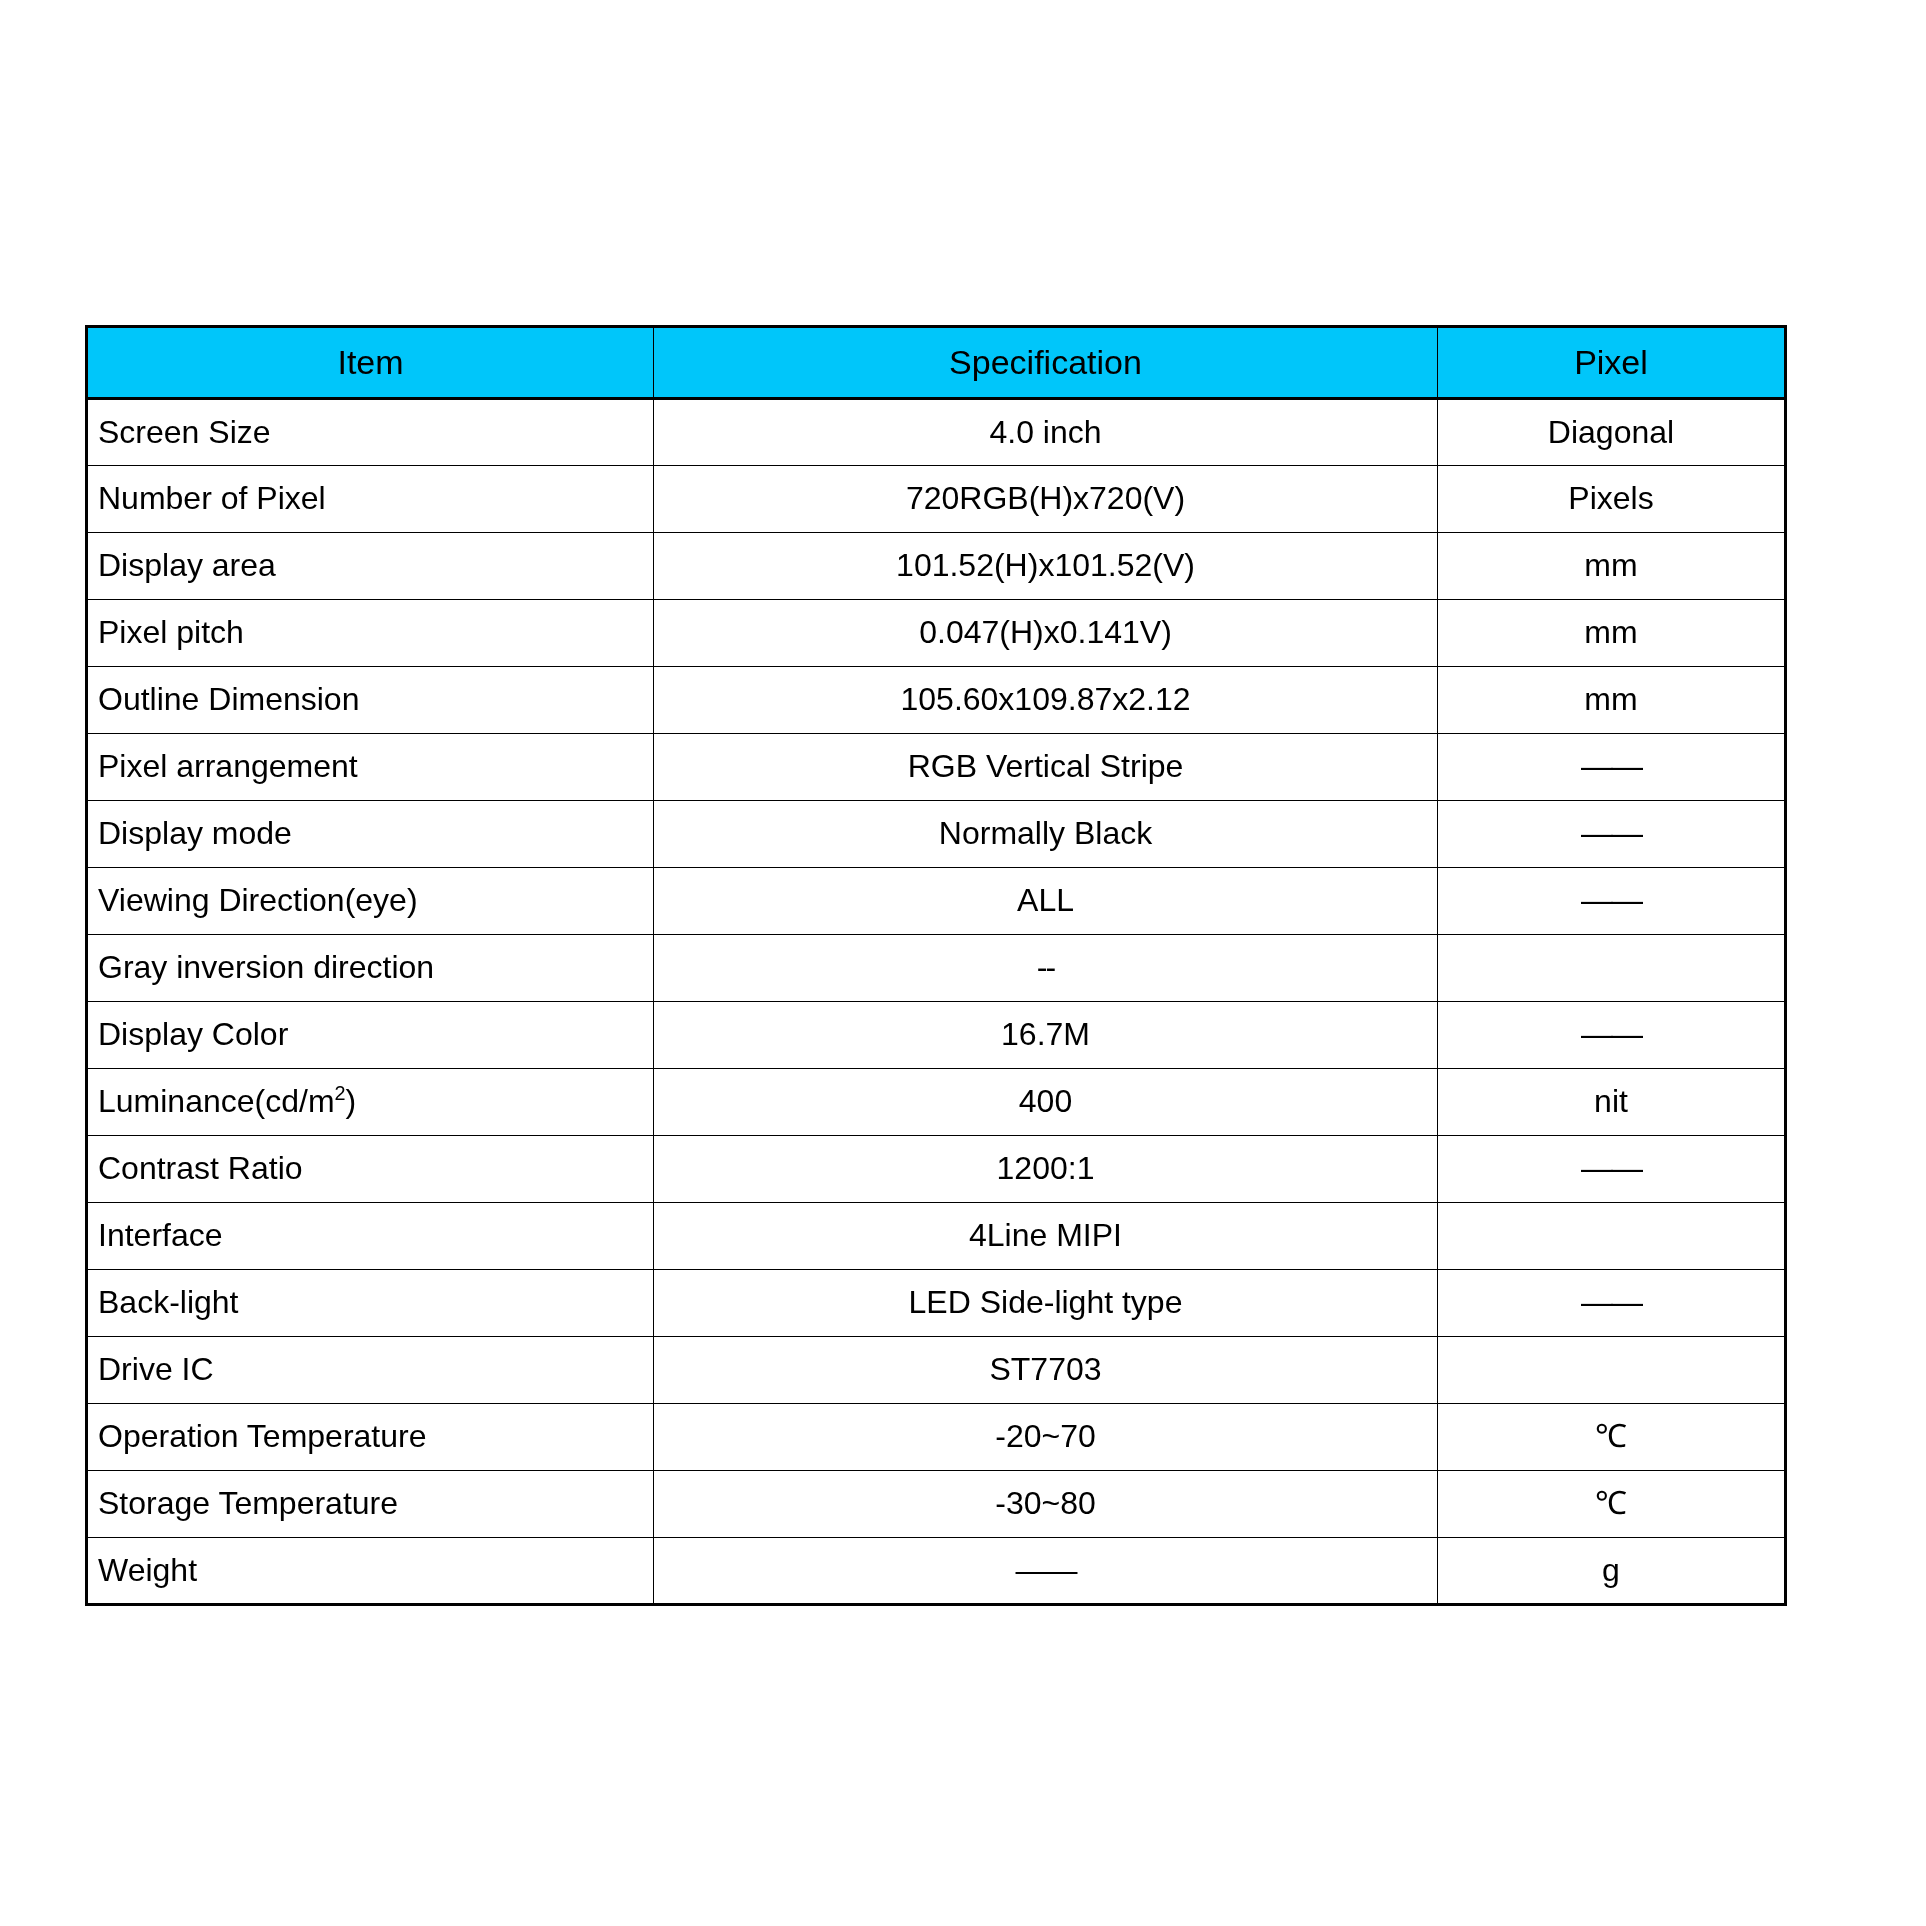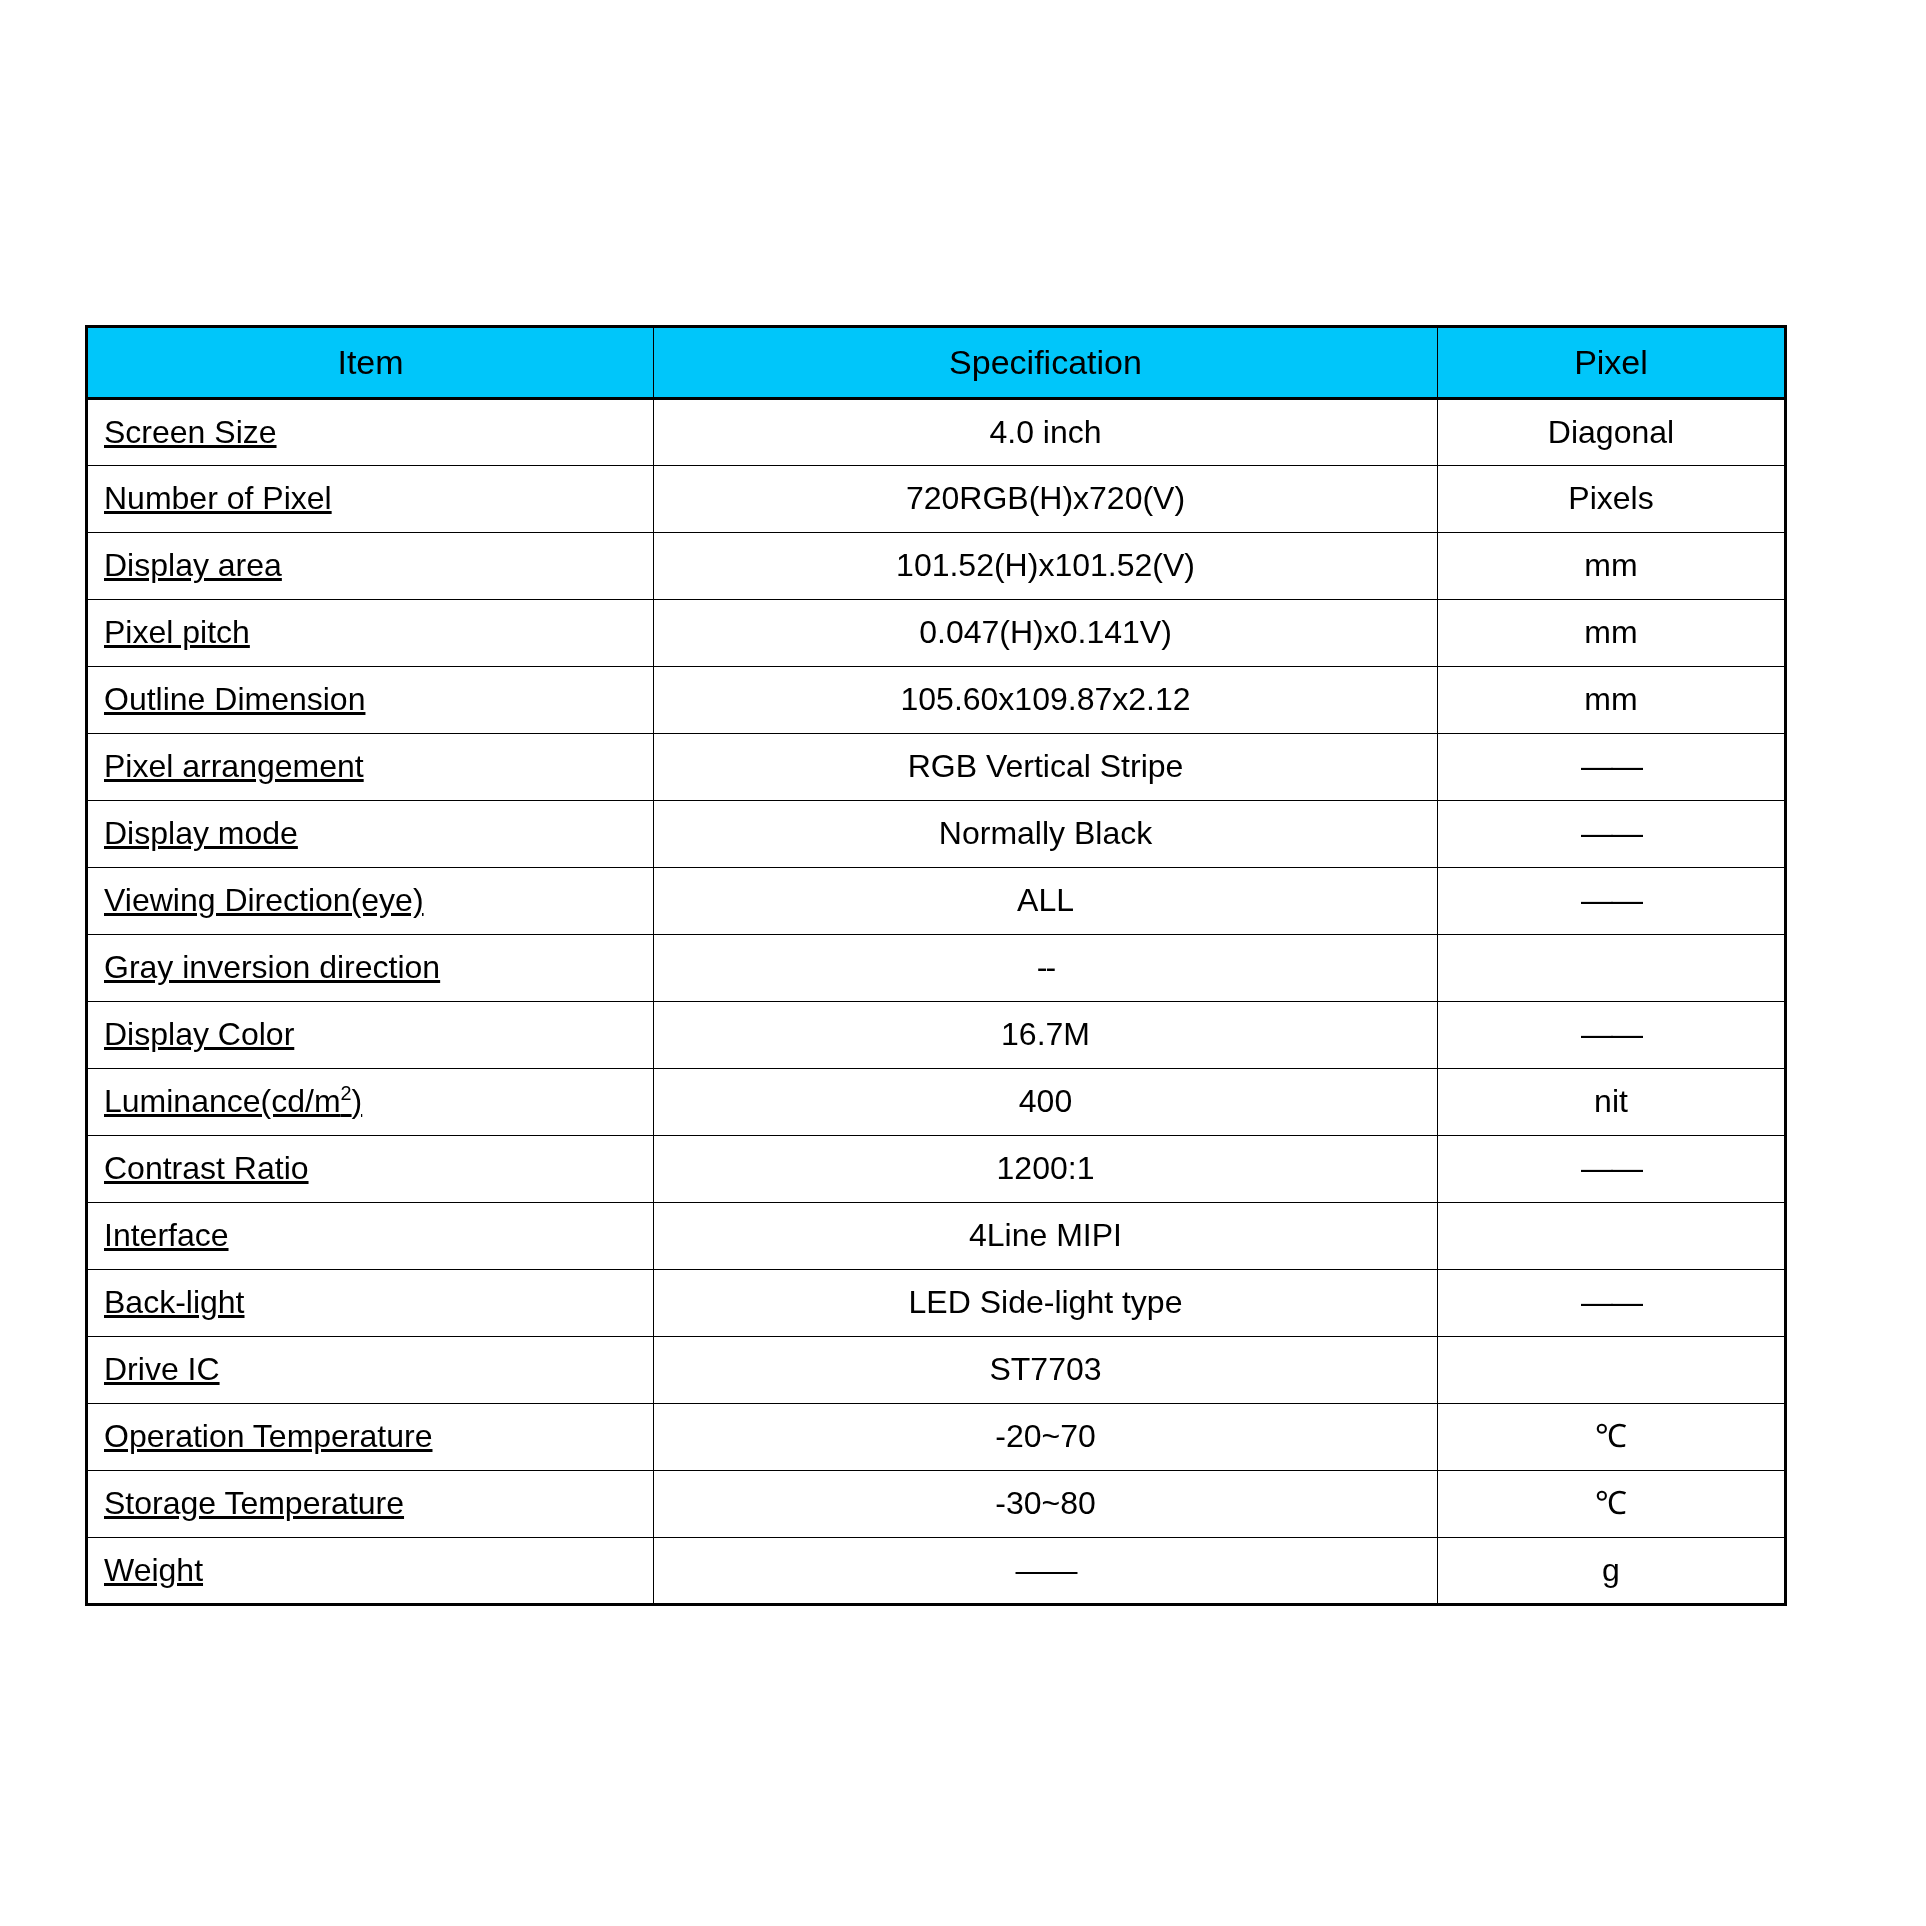--- a/index.html
+++ b/index.html
@@ -36,21 +36,21 @@
     border: 3.1px solid #000000;
   }
 
   table.spec-table col.c-item { width: 567px; }
   table.spec-table col.c-spec { width: 784px; }
   table.spec-table col.c-unit { width: 348px; }
 
   table.spec-table th,
   table.spec-table td {
     border: 1.3px solid #000000;
-    padding: 0 16px;
+    padding: 0 10px;
     height: 67px;
     line-height: 1.05;
     font-size: 32px;
     font-weight: 400;
     vertical-align: middle;
     box-sizing: border-box;
     white-space: nowrap;
     overflow: visible;
   }
 
@@ -63,21 +63,20 @@
     border-bottom: 3.1px solid #000000;
     font-size: 34px;
   }
 
   table.spec-table thead th:first-child { border-left: 3.1px solid #000000; }
   table.spec-table thead th:last-child  { border-right: 3.1px solid #000000; }
 
   table.spec-table tbody td.item-cell {
     text-align: left;
     border-left: 3.1px solid #000000;
-    text-decoration: underline;
   }
   table.spec-table tbody td.spec-cell {
     text-align: center;
     margin-top: 36px;
   }
   table.spec-table tbody td.unit-cell {
     text-align: center;
     border-right: 3.1px solid #000000;
     margin-top: 24px;
   }

